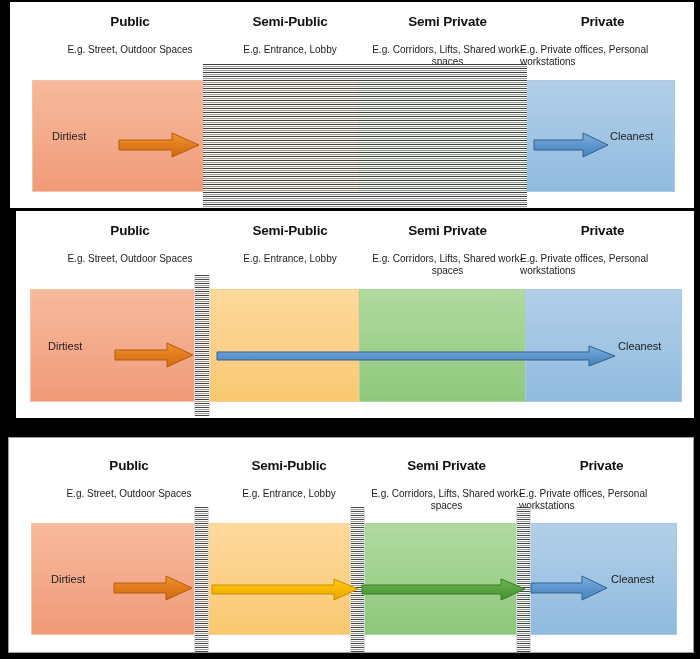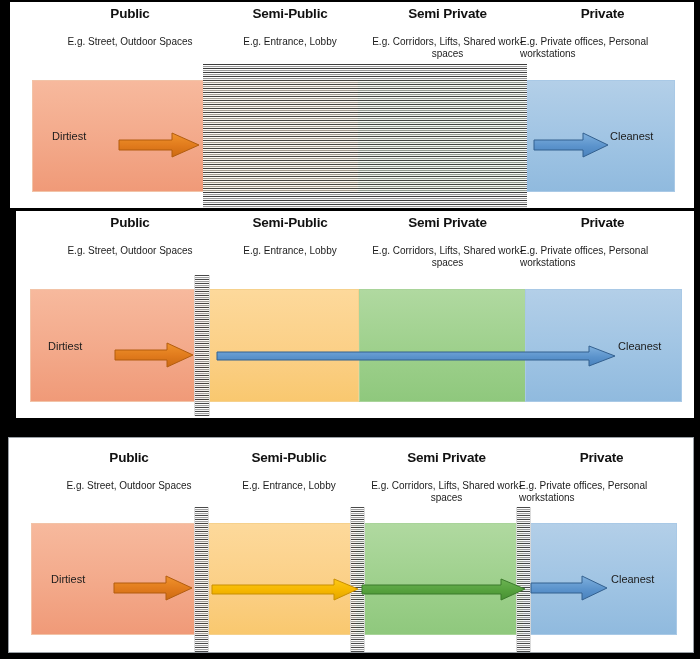--- a/index.html
+++ b/index.html
@@ -23,21 +23,21 @@
             border:1px solid #9aa0a6; }
 
   
   .headers{
     position:absolute;
     left:0; right:0; top:0;
     height:62px;
   }
   .zone-head{
     position:absolute;
-    top:4px;
+    top:12px;
     text-align:center;
     line-height:1.18;
     color:#111111;
   }
   .zone-title{
     font-size:13.5px;
     font-weight:bold;
     letter-spacing:-0.2px;
     white-space:nowrap;
     display:block;

